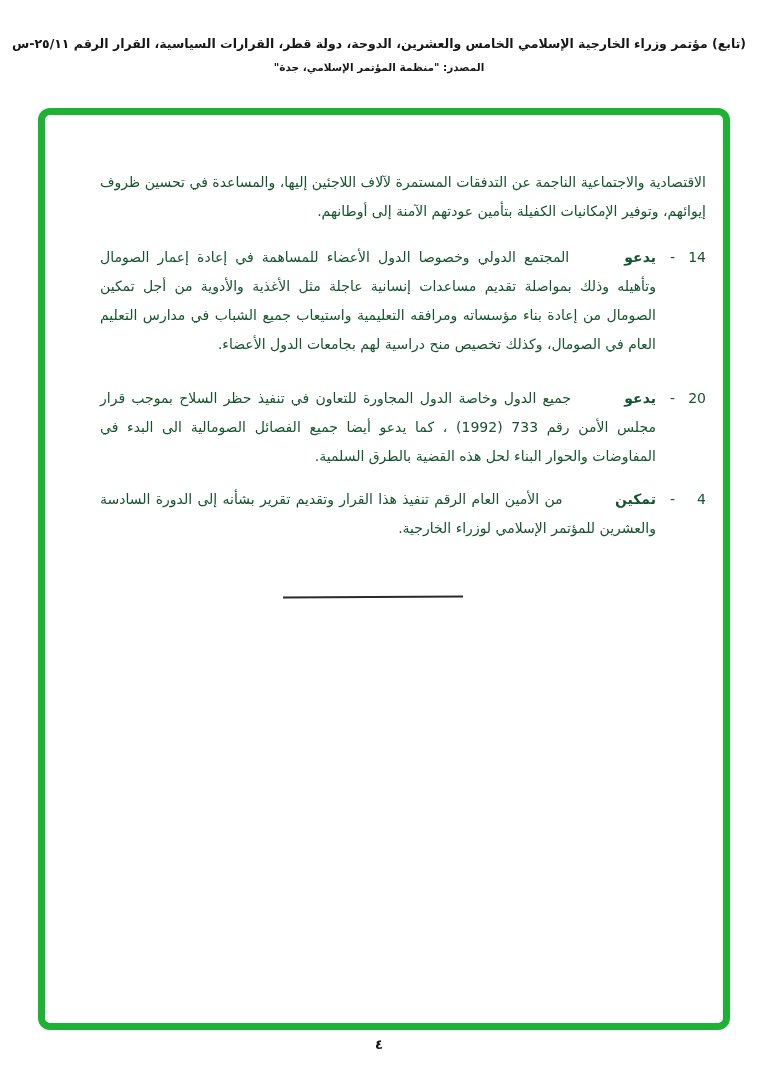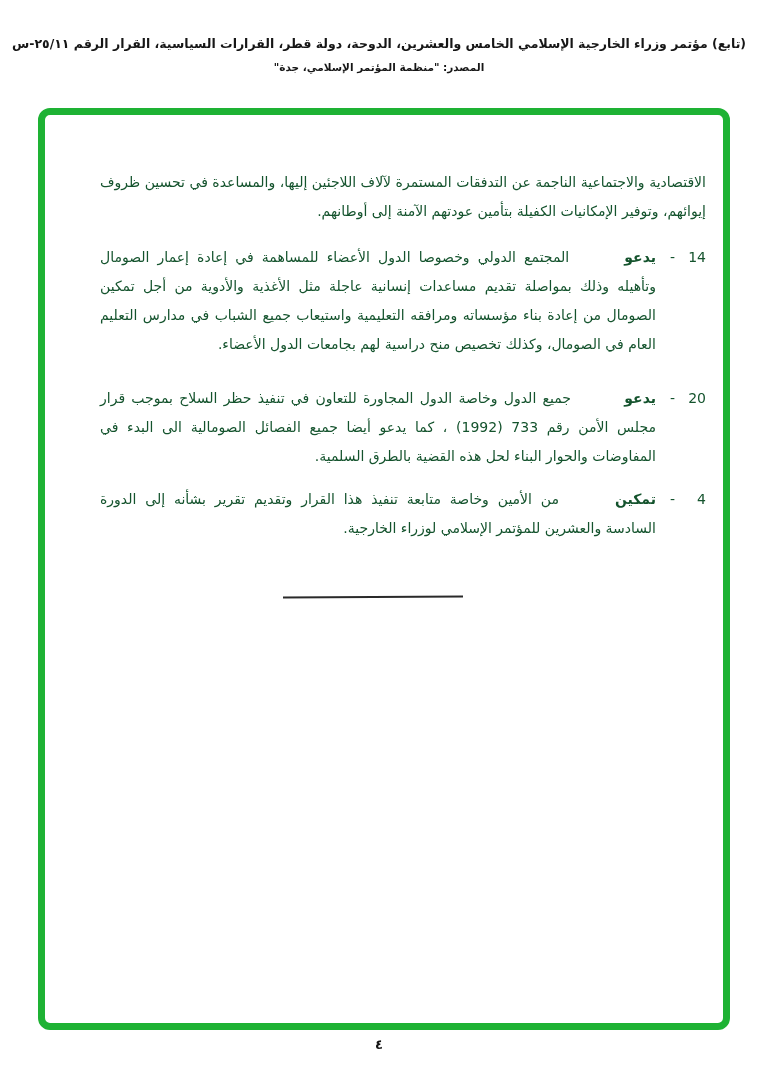--- a/index.html
+++ b/index.html
@@ -126,21 +126,21 @@
         <span>-</span>
       </span>
       <span class="item-body"><b class="kw">يدعو</b> <span>جميع الدول وخاصة الدول المجاورة للتعاون في تنفيذ حظر السلاح بموجب قرار مجلس الأمن رقم 733 (1992) ، كما يدعو أيضا جميع الفصائل الصومالية الى البدء في المفاوضات والحوار البناء لحل هذه القضية بالطرق السلمية.</span></span>
     </div>
 
     <div class="item item-15">
       <span class="marker">
         <span>4</span>
         <span>-</span>
       </span>
-      <span class="item-body"><b class="kw">تمكين</b> <span>من الأمين وخاصة متابعة تنفيذ هذا القرار وتقديم تقرير بشأنه إلى الدورة السادسة والعشرين للمؤتمر الإسلامي لوزراء الخارجية.</span></span>
+      <span class="item-body"><b class="kw">تمكين</b> <span>من الأمين العام الرقم تنفيذ هذا القرار وتقديم تقرير بشأنه إلى الدورة السادسة والعشرين للمؤتمر الإسلامي لوزراء الخارجية.</span></span>
     </div>
 
   </div>
 
   <div class="separator"></div>
 
   <div class="page-number">٤</div>
 
 </div>
 

